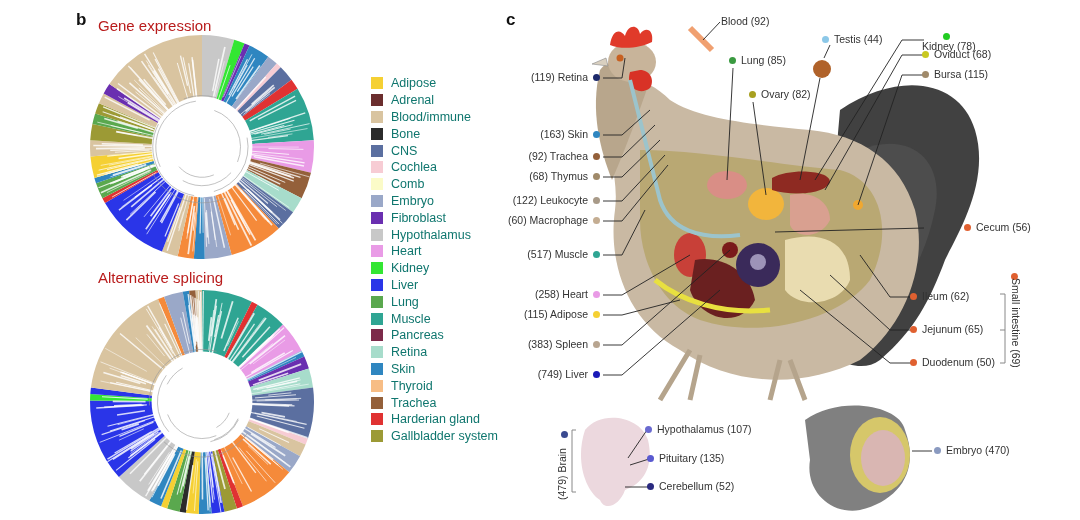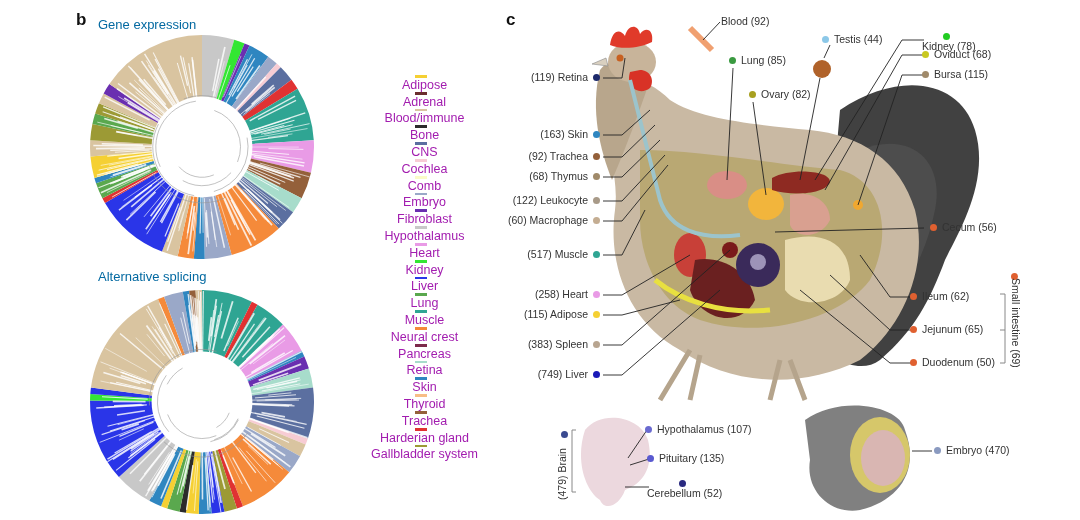--- a/index.html
+++ b/index.html
@@ -1,21 +1,21 @@
 <!DOCTYPE html>
 <html><head>
 <meta charset="utf-8">
 <style>
   html,body{margin:0;padding:0;background:#fff;}
   body{width:1080px;height:520px;position:relative;overflow:hidden;font-family:"Liberation Sans",sans-serif;color:#222;}
   .abs{position:absolute;}
   .panel-letter{font-weight:bold;font-size:17px;color:#111;}
-  .sub-title{font-size:13px;color:#0369a1;}
+  .sub-title{font-size:15px;color:#b91c1c;}
   .legend{position:absolute;left:371px;top:75px;}
-  .legend-item{display:flex;align-items:center;height:16.8px;font-size:12.5px;color:#a21caf;flex-direction:column;}
+  .legend-item{display:flex;align-items:center;height:16.8px;font-size:12.5px;color:#0f766e;}
   .swatch{width:12px;height:12px;margin-right:8px;}
   .lbl{position:absolute;font-size:10.5px;color:#333;white-space:nowrap;display:flex;align-items:center;}
   .dot{width:7px;height:7px;border-radius:50%;display:inline-block;}
   .dot.r{margin-left:5px;}
   .dot.l{margin-right:5px;}
   svg{position:absolute;left:0;top:0;}
   .vtext{position:absolute;font-size:10.5px;color:#333;white-space:nowrap;transform-origin:left top;}
 </style>
 </head>
 <body>
@@ -485,24 +485,20 @@
     </div>
     <div class="legend-item">
       <span class="swatch" style="background: rgb(90, 168, 78);"></span>
       <span>Lung</span>
     </div>
     <div class="legend-item">
       <span class="swatch" style="background: rgb(47, 165, 147);"></span>
       <span>Muscle</span>
     </div>
     <div class="legend-item">
-      <span class="swatch" style="background: rgb(245, 138, 58);"></span>
-      <span>Neural crest</span>
-    </div>
-    <div class="legend-item">
       <span class="swatch" style="background: rgb(124, 42, 74);"></span>
       <span>Pancreas</span>
     </div>
     <div class="legend-item">
       <span class="swatch" style="background: rgb(167, 220, 203);"></span>
       <span>Retina</span>
     </div>
     <div class="legend-item">
       <span class="swatch" style="background: rgb(47, 134, 192);"></span>
       <span>Skin</span>
@@ -672,21 +668,21 @@
       <span>Kidney (78)</span>
     </div>
     <div class="lbl" style="top: 48px; left: 922px;">
       <span class="dot l" style="background: rgb(200, 200, 32);"></span>
       <span>Oviduct (68)</span>
     </div>
     <div class="lbl" style="top: 68px; left: 922px;">
       <span class="dot l" style="background: rgb(160, 138, 106);"></span>
       <span>Bursa (115)</span>
     </div>
-    <div class="lbl" style="top: 221px; left: 930px;">
+    <div class="lbl" style="top: 221px; left: 964px;">
       <span class="dot l" style="background: rgb(224, 96, 48);"></span>
       <span>Cecum (56)</span>
     </div>
     <div class="lbl" style="top: 290px; left: 910px;">
       <span class="dot l" style="background: rgb(224, 96, 48);"></span>
       <span>Ileum (62)</span>
     </div>
     <div class="lbl" style="top: 323px; left: 910px;">
       <span class="dot l" style="background: rgb(224, 96, 48);"></span>
       <span>Jejunum (65)</span>
@@ -710,21 +706,21 @@
 </svg>
 <div id="brain-labels">
     <div class="lbl" style="top: 423px; left: 645px;">
       <span class="dot l" style="background: rgb(106, 106, 208);"></span>
       <span>Hypothalamus (107)</span>
     </div>
     <div class="lbl" style="top: 452px; left: 647px;">
       <span class="dot l" style="background: rgb(90, 90, 208);"></span>
       <span>Pituitary (135)</span>
     </div>
-    <div class="lbl" style="top: 480px; left: 647px; flex-direction: column;">
+    <div class="lbl" style="top: 480px; left: 647px;">
       <span class="dot l" style="background: rgb(42, 42, 128);"></span>
       <span>Cerebellum (52)</span>
     </div>
   </div>
 
 <div class="lbl" style="left:934px;top:444px;text-align:center;">
   <span class="dot l" id="embryo-dot" style="background: rgb(138, 154, 192);"></span>
   <span>Embryo (470)</span>
 </div>
 

